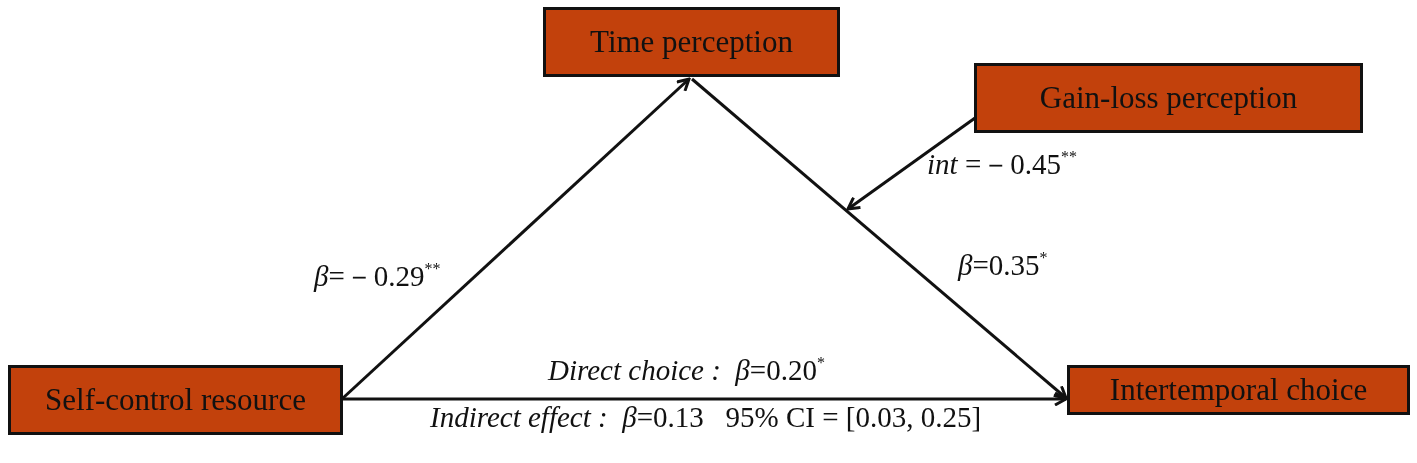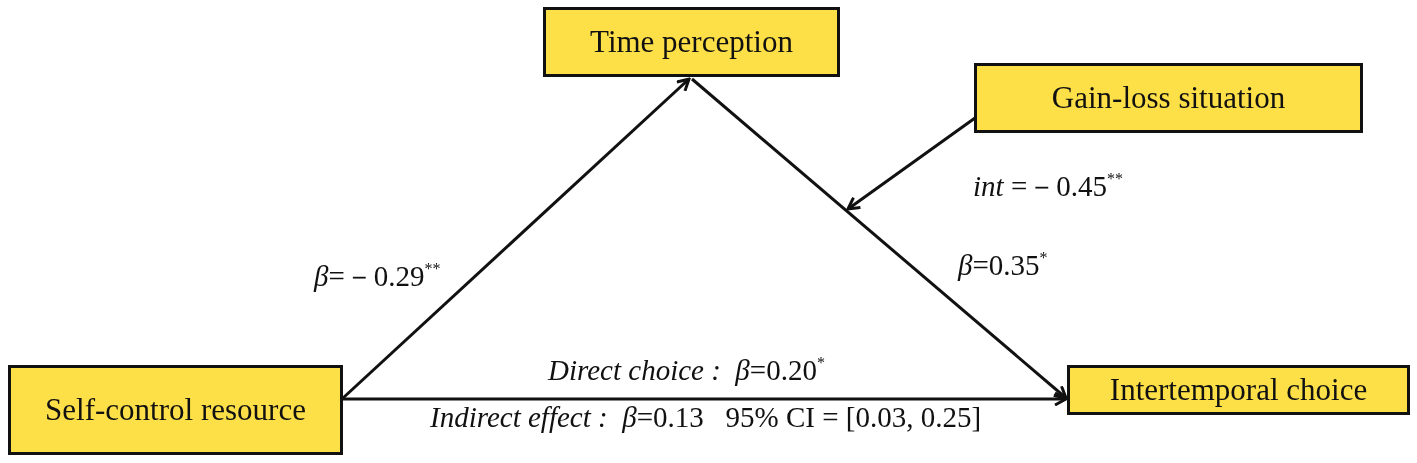--- a/index.html
+++ b/index.html
@@ -1,20 +1,20 @@
 <!DOCTYPE html>
 <html><head>
 <meta charset="utf-8">
 <style>
   html, body { margin: 0; padding: 0; background: #ffffff; }
   body { width: 1417px; height: 463px; position: relative; overflow: hidden;
          font-family: "Liberation Serif", "DejaVu Serif", serif; color: #111; }
   svg.edges { position: absolute; left: 0; top: 0; }
   .node { position: absolute; box-sizing: border-box; border: 3px solid #111;
-          background: #fde047; display: flex; align-items: center; justify-content: center;
+          background: #c2410c; display: flex; align-items: center; justify-content: center;
           font-size: 31px; white-space: nowrap; }
   .label { position: absolute; font-size: 29px; white-space: nowrap; line-height: 1; }
   .label i { font-style: italic; }
   sup { font-size: 16px; vertical-align: 12px; }
 </style>
 </head>
 <body>
 
 <svg class="edges" width="1417" height="463">
   <defs>
@@ -30,40 +30,40 @@
   <line x1="343" y1="399" x2="1066" y2="399" stroke="#111" stroke-width="3" marker-end="url(#ah)"></line>
 
   <line x1="975" y1="118" x2="848" y2="209" stroke="#111" stroke-width="3" marker-end="url(#ah)"></line>
 </svg>
 
 <div class="node" style="left:543px; top:7px; width:297px; height:70px;">
   <span>Time perception</span>
 </div>
 
 <div class="node" style="left:974px; top:63px; width:389px; height:70px;">
-  <span>Gain-loss situation</span>
+  <span>Gain-loss perception</span>
 </div>
 
-<div class="node" style="left:8px; top:365px; width:335px; height:90px;">
+<div class="node" style="left:8px; top:365px; width:335px; height:70px;">
   <span>Self-control resource</span>
 </div>
 
 <div class="node" style="left:1067px; top:365px; width:343px; height:50px;">
   <span>Intertemporal choice</span>
 </div>
 
 <div class="label" style="left:314px; top:261px;">
   <i>β</i><span>=－0.29</span><sup>**</sup>
 </div>
 
 <div class="label" style="left:958px; top:250px;">
   <i>β</i><span>=0.35</span><sup>*</sup>
 </div>
 
-<div class="label" style="left:927px; top:171px;margin-left:46px;">
+<div class="label" style="left:927px; top:149px;">
   <i>int</i><span> =－0.45</span><sup>**</sup>
 </div>
 
 <div class="label" style="left:548px; top:355px;">
   <i>Direct choice :</i>&nbsp; <i>β</i><span>=0.20</span><sup>*</sup>
 </div>
 
 <div class="label" style="left:430px; top:403px;">
   <i>Indirect effect :</i>&nbsp; <i>β</i><span>=0.13</span>&nbsp;&nbsp; <span>95% CI = [0.03, 0.25]</span>
 </div>

